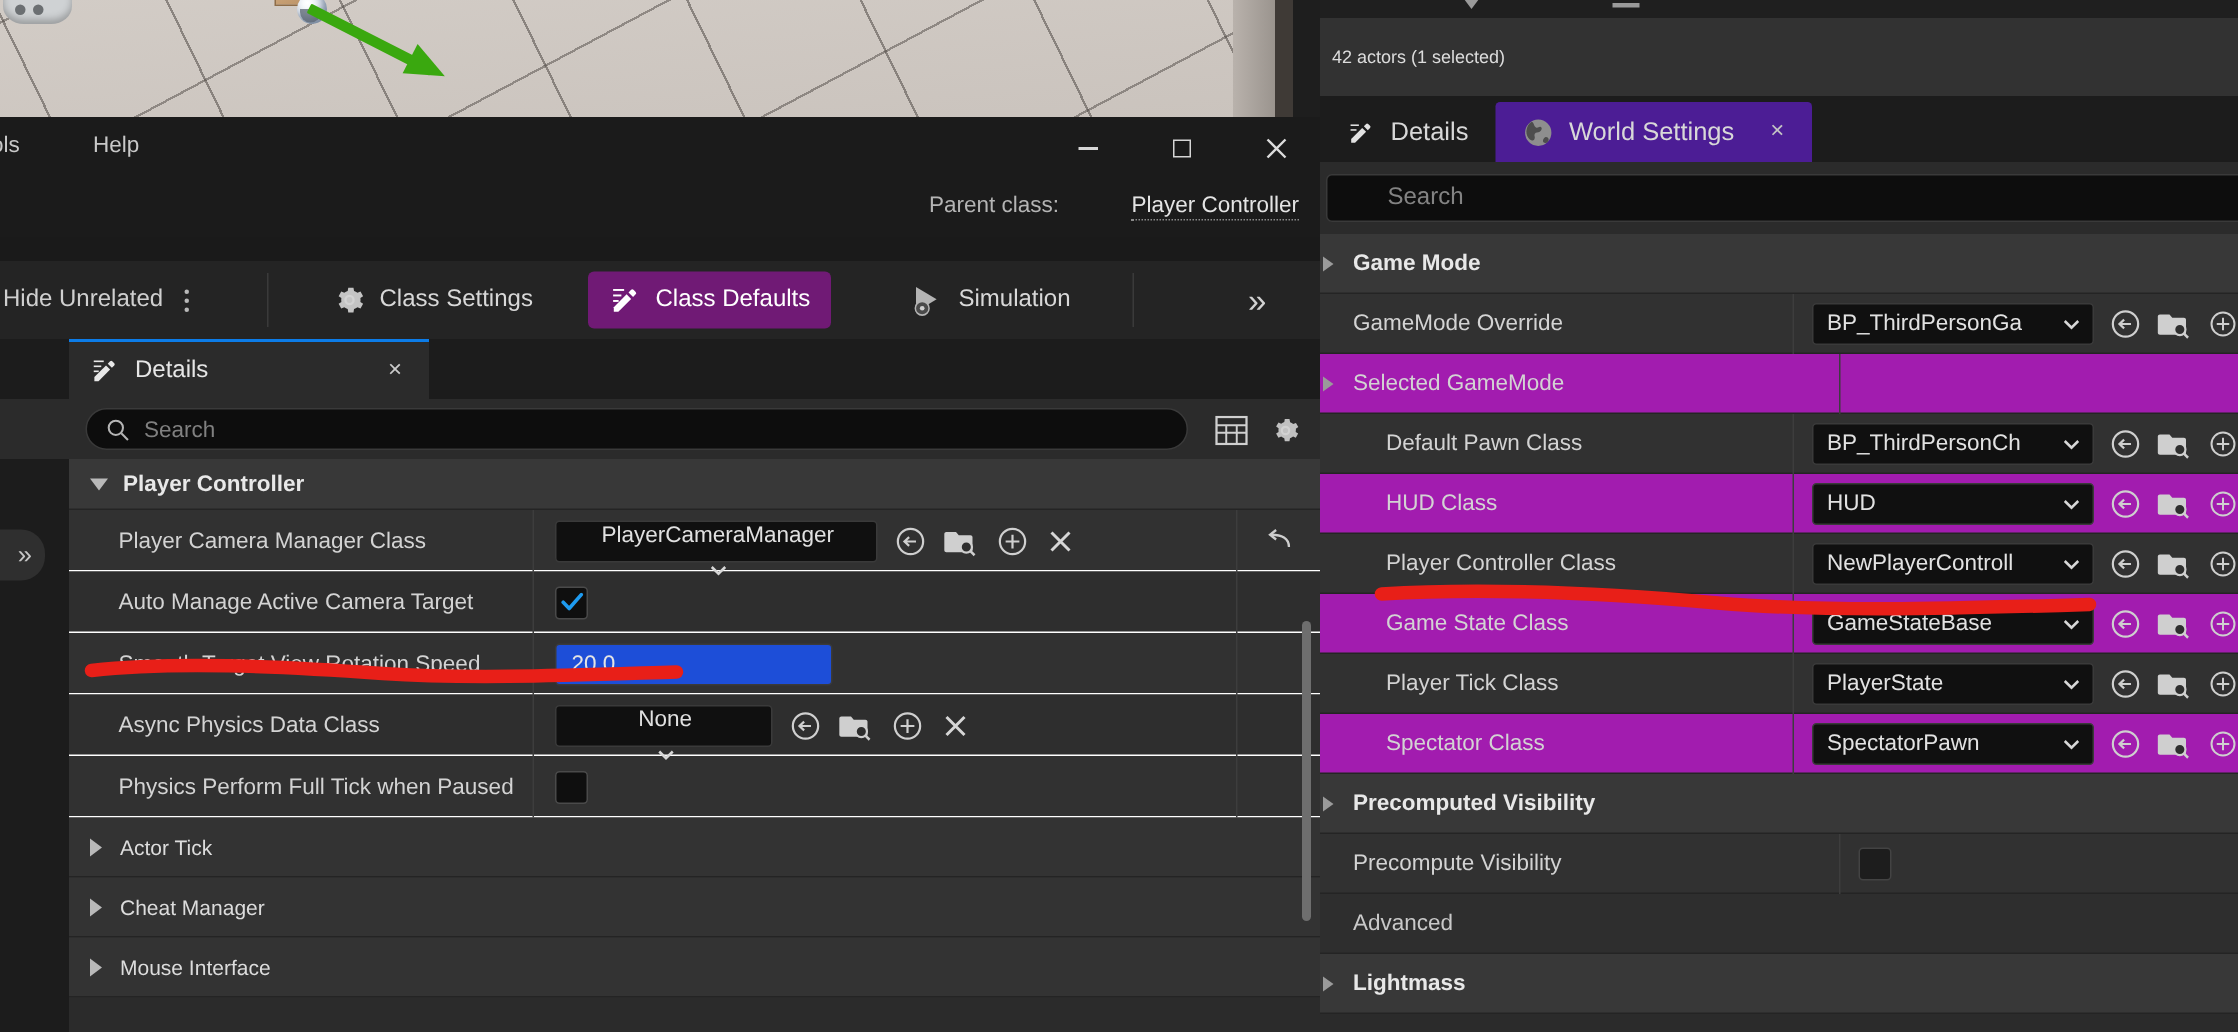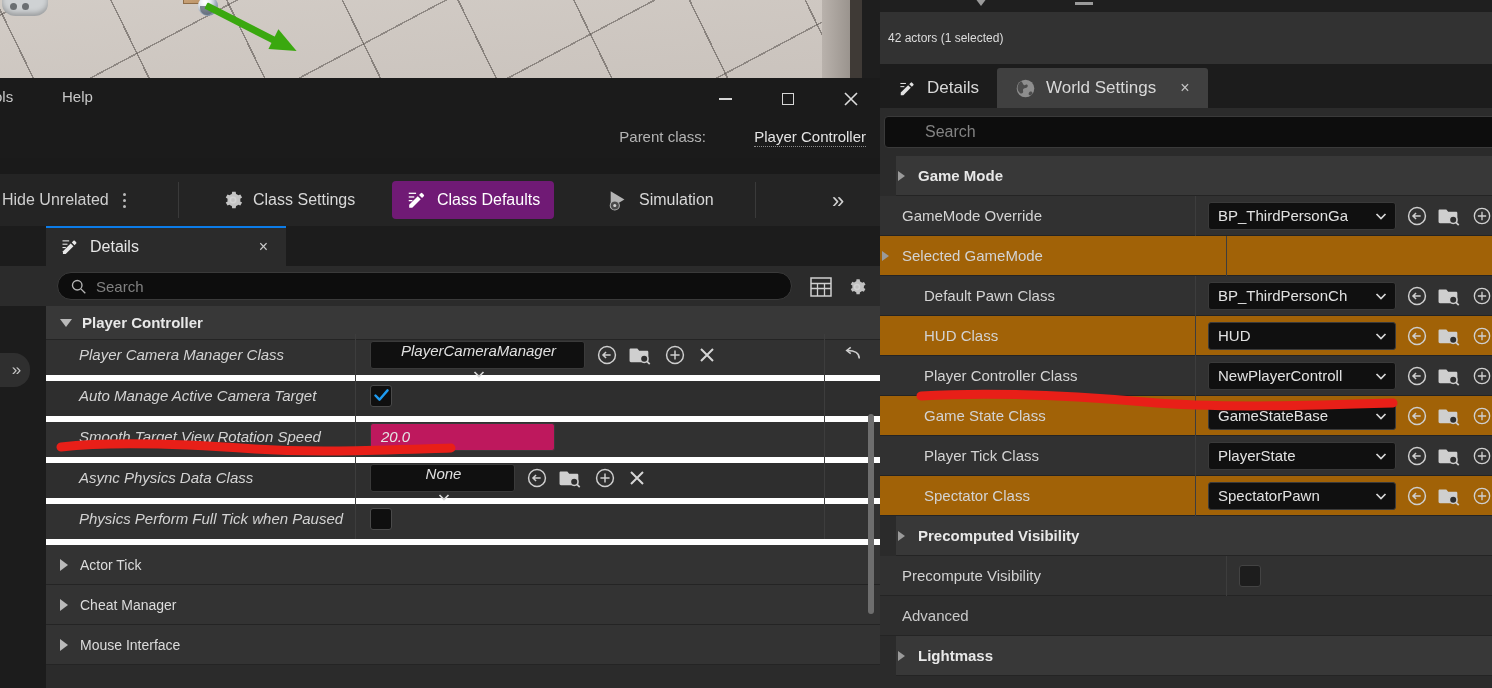--- a/index.html
+++ b/index.html
@@ -188,41 +188,41 @@
   .tri { width:0; height:0; }
   .tri-down {
     border-left: 6px solid transparent; border-right: 6px solid transparent;
     border-top: 8px solid #b9b9b9;
   }
   .tri-right {
     border-top: 6px solid transparent; border-bottom: 6px solid transparent;
     border-left: 8px solid #b9b9b9;
   }
   .prop-row {
-    height: 41px; display: flex; align-items: flex-end;
-    border-bottom: 6px solid #ffffff; background: #313131; font-style: italic;
+    height: 41px; display: flex; align-items: flex-start;
+    border-bottom: 1px solid #ffffff; background: #313131;
   }
   .prop-row.alt { background: #2e2e2e; }
   .prop-name {
     width: 310px; padding-left: 33px; color: #d3d3d3; font-size: 15px;
     border-right: 1px solid #3d3d3d; height: 41px; display:flex; align-items:center;
   }
   .prop-val {
     flex: 1; display: flex; align-items: center; gap: 11px; padding-left: 14px;
     height: 41px;
   }
   .dd {
     height: 28px; background: #101010; border: 1px solid #3a3a3a; border-radius: 3px;
     display: flex; align-items: center; justify-content: space-between;
     padding: 0 8px 0 10px; color: #e0e0e0; font-size: 15px; gap: 8px; flex-direction: column;
   }
   .dd.w215 { width: 215px; }
   .dd.w145 { width: 145px; }
   .numfield {
-    width: 185px; height: 28px; background: #be185d; border: 1px solid #3a3a3a;
+    width: 185px; height: 28px; background: #1d4ed8; border: 1px solid #3a3a3a;
     border-radius: 3px; display: flex; align-items: center; padding-left: 10px;
     color: #e4e4e4; font-size: 15px;
   }
   .cbox {
     width: 22px; height: 22px; background: #0f0f0f; border: 1px solid #4a4a4a;
     border-radius: 3px; display:flex; align-items:center; justify-content:center;
   }
   .reset-col {
     width: 56px; border-left: 1px solid #3d3d3d; height: 41px;
     display: flex; align-items: center; justify-content: center;
@@ -270,50 +270,50 @@
     color: #dcdcdc; font-size: 12px;
   }
   .rp-tabstrip {
     position: absolute; left: 0; top: 64px; width: 612px; height: 44px;
     background: #1c1c1c; display: flex; align-items: flex-end;
   }
   .rp-tab {
     height: 40px; display: flex; align-items: center; gap: 10px; padding: 0 18px;
     color: #d8d8d8; font-size: 17px;
   }
-  .rp-tab.active { background: #404040; border-radius: 3px 3px 0 0; text-align: right; }
+  .rp-tab.active { background: #4c1d95; border-radius: 3px 3px 0 0; text-align: right; }
   .rp-tab .tab-x { color: #c4c4c4; font-size: 16px; margin-left: 14px; }
   .rp-search-row {
     position: absolute; left: 0; top: 108px; width: 612px; height: 48px;
     background: #2b2b2b; display: flex; align-items: center;
   }
   .rp-search {
     position: absolute; left: 4px; top: 8px; width: 620px; height: 32px;
     background: #0d0d0d; border: 1px solid #3a3a3a; border-radius: 4px;
     display: flex; align-items: center; gap: 10px; padding-left: 40px;
     color: #838383; font-size: 16px;
   }
   .rp-search-icon { position: absolute; left: 10px; top: 16px; }
 
   .rp-list { position: absolute; left: 0; top: 156px; width: 612px; height: 532px; }
   .rp-cat {
     height: 40px; background: #383838; display: flex; align-items: center;
     padding-left: 22px; gap: 10px; border-bottom: 1px solid #242424;
-    color: #e8e8e8; font-size: 15px; font-weight: bold; position: relative; margin-left: 16px;
+    color: #e8e8e8; font-size: 15px; font-weight: bold; position: relative;
   }
   .rp-arrow {
     position: absolute; left: 2px; width: 0; height: 0;
     border-top: 5px solid transparent; border-bottom: 5px solid transparent;
     border-left: 7px solid #9a9a9a;
   }
   .rp-row {
     height: 40px; display: flex; align-items: center;
     border-bottom: 1px solid #242424; background: #313131; position: relative;
   }
-  .rp-row.sub { background: #a16207; justify-content: center; }
+  .rp-row.sub { background: #a21caf; justify-content: center; }
   .rp-name {
     width: 347px; color: #d3d3d3; font-size: 15px;
     height: 40px; display:flex; align-items:center;
     border-right: 1px solid #3d3d3d;
   }
   .rp-name.ind1 { padding-left: 22px; }
   .rp-name.ind2 { padding-left: 44px; }
   .rp-valcell { flex: 1; display: flex; align-items: center; gap: 10px; padding-left: 12px; }
   .rp-dd {
     width: 188px; height: 28px; background: #101010; border: 1px solid #3a3a3a;

